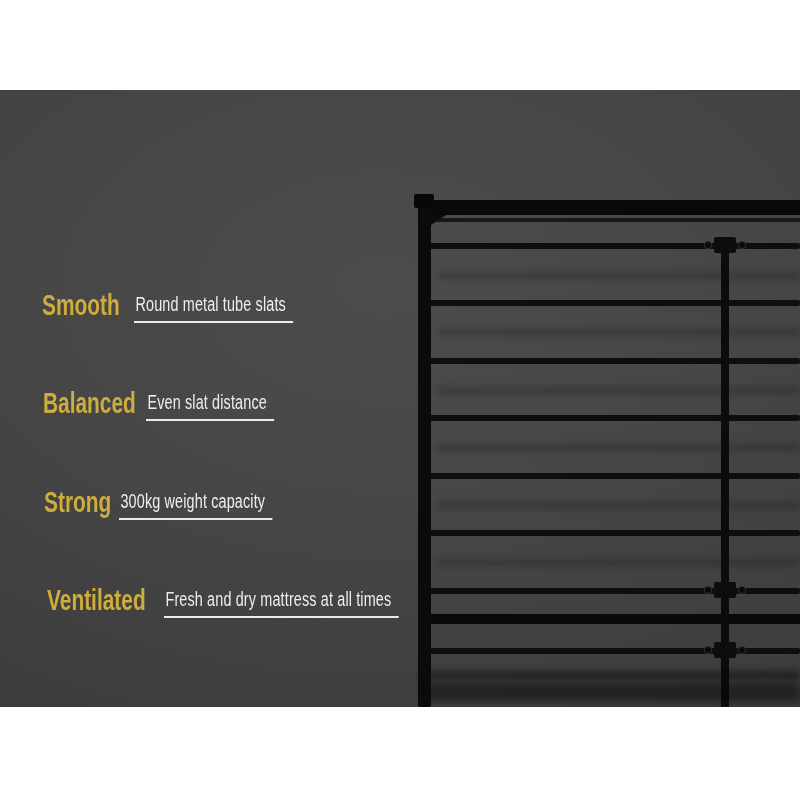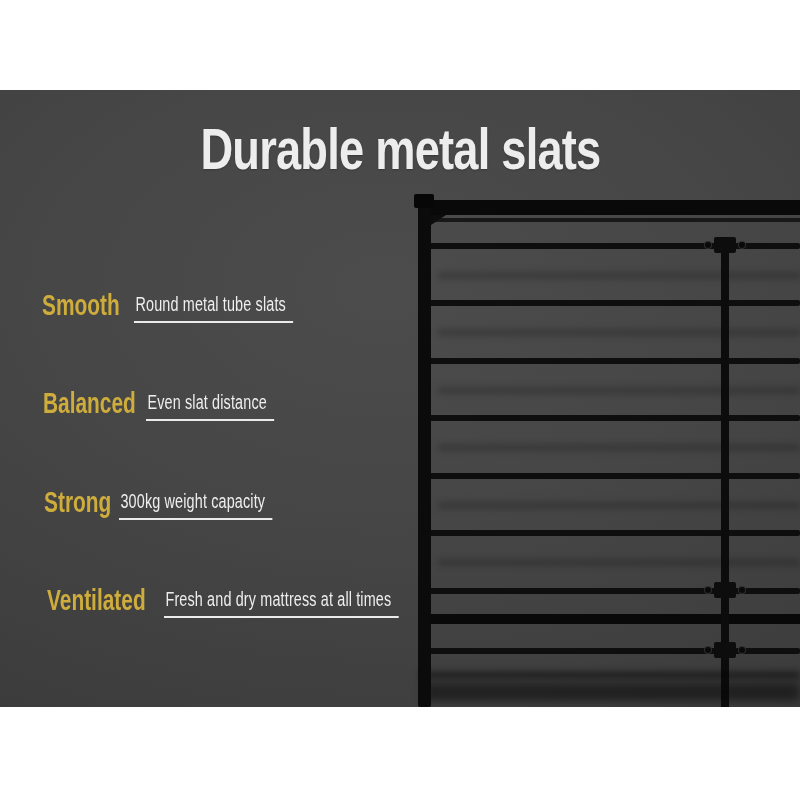--- a/index.html
+++ b/index.html
@@ -62,23 +62,20 @@
 </style>
 </head>
 <body>
 
 <div class="canvas">
 
   <div class="band band-top"></div>
 
   <div class="panel">
 
-    <div class="title-wrap">
-      <span class="title">Durable metal slats</span>
-    </div>
 
     <div class="bed">
       <div class="slat-shadow" style="top:182px"></div>
       <div class="slat-shadow" style="top:239px"></div>
       <div class="slat-shadow" style="top:297px"></div>
       <div class="slat-shadow" style="top:354px"></div>
       <div class="slat-shadow" style="top:412px"></div>
       <div class="slat-shadow" style="top:469px"></div>
 
       <div class="top-rail"></div>

